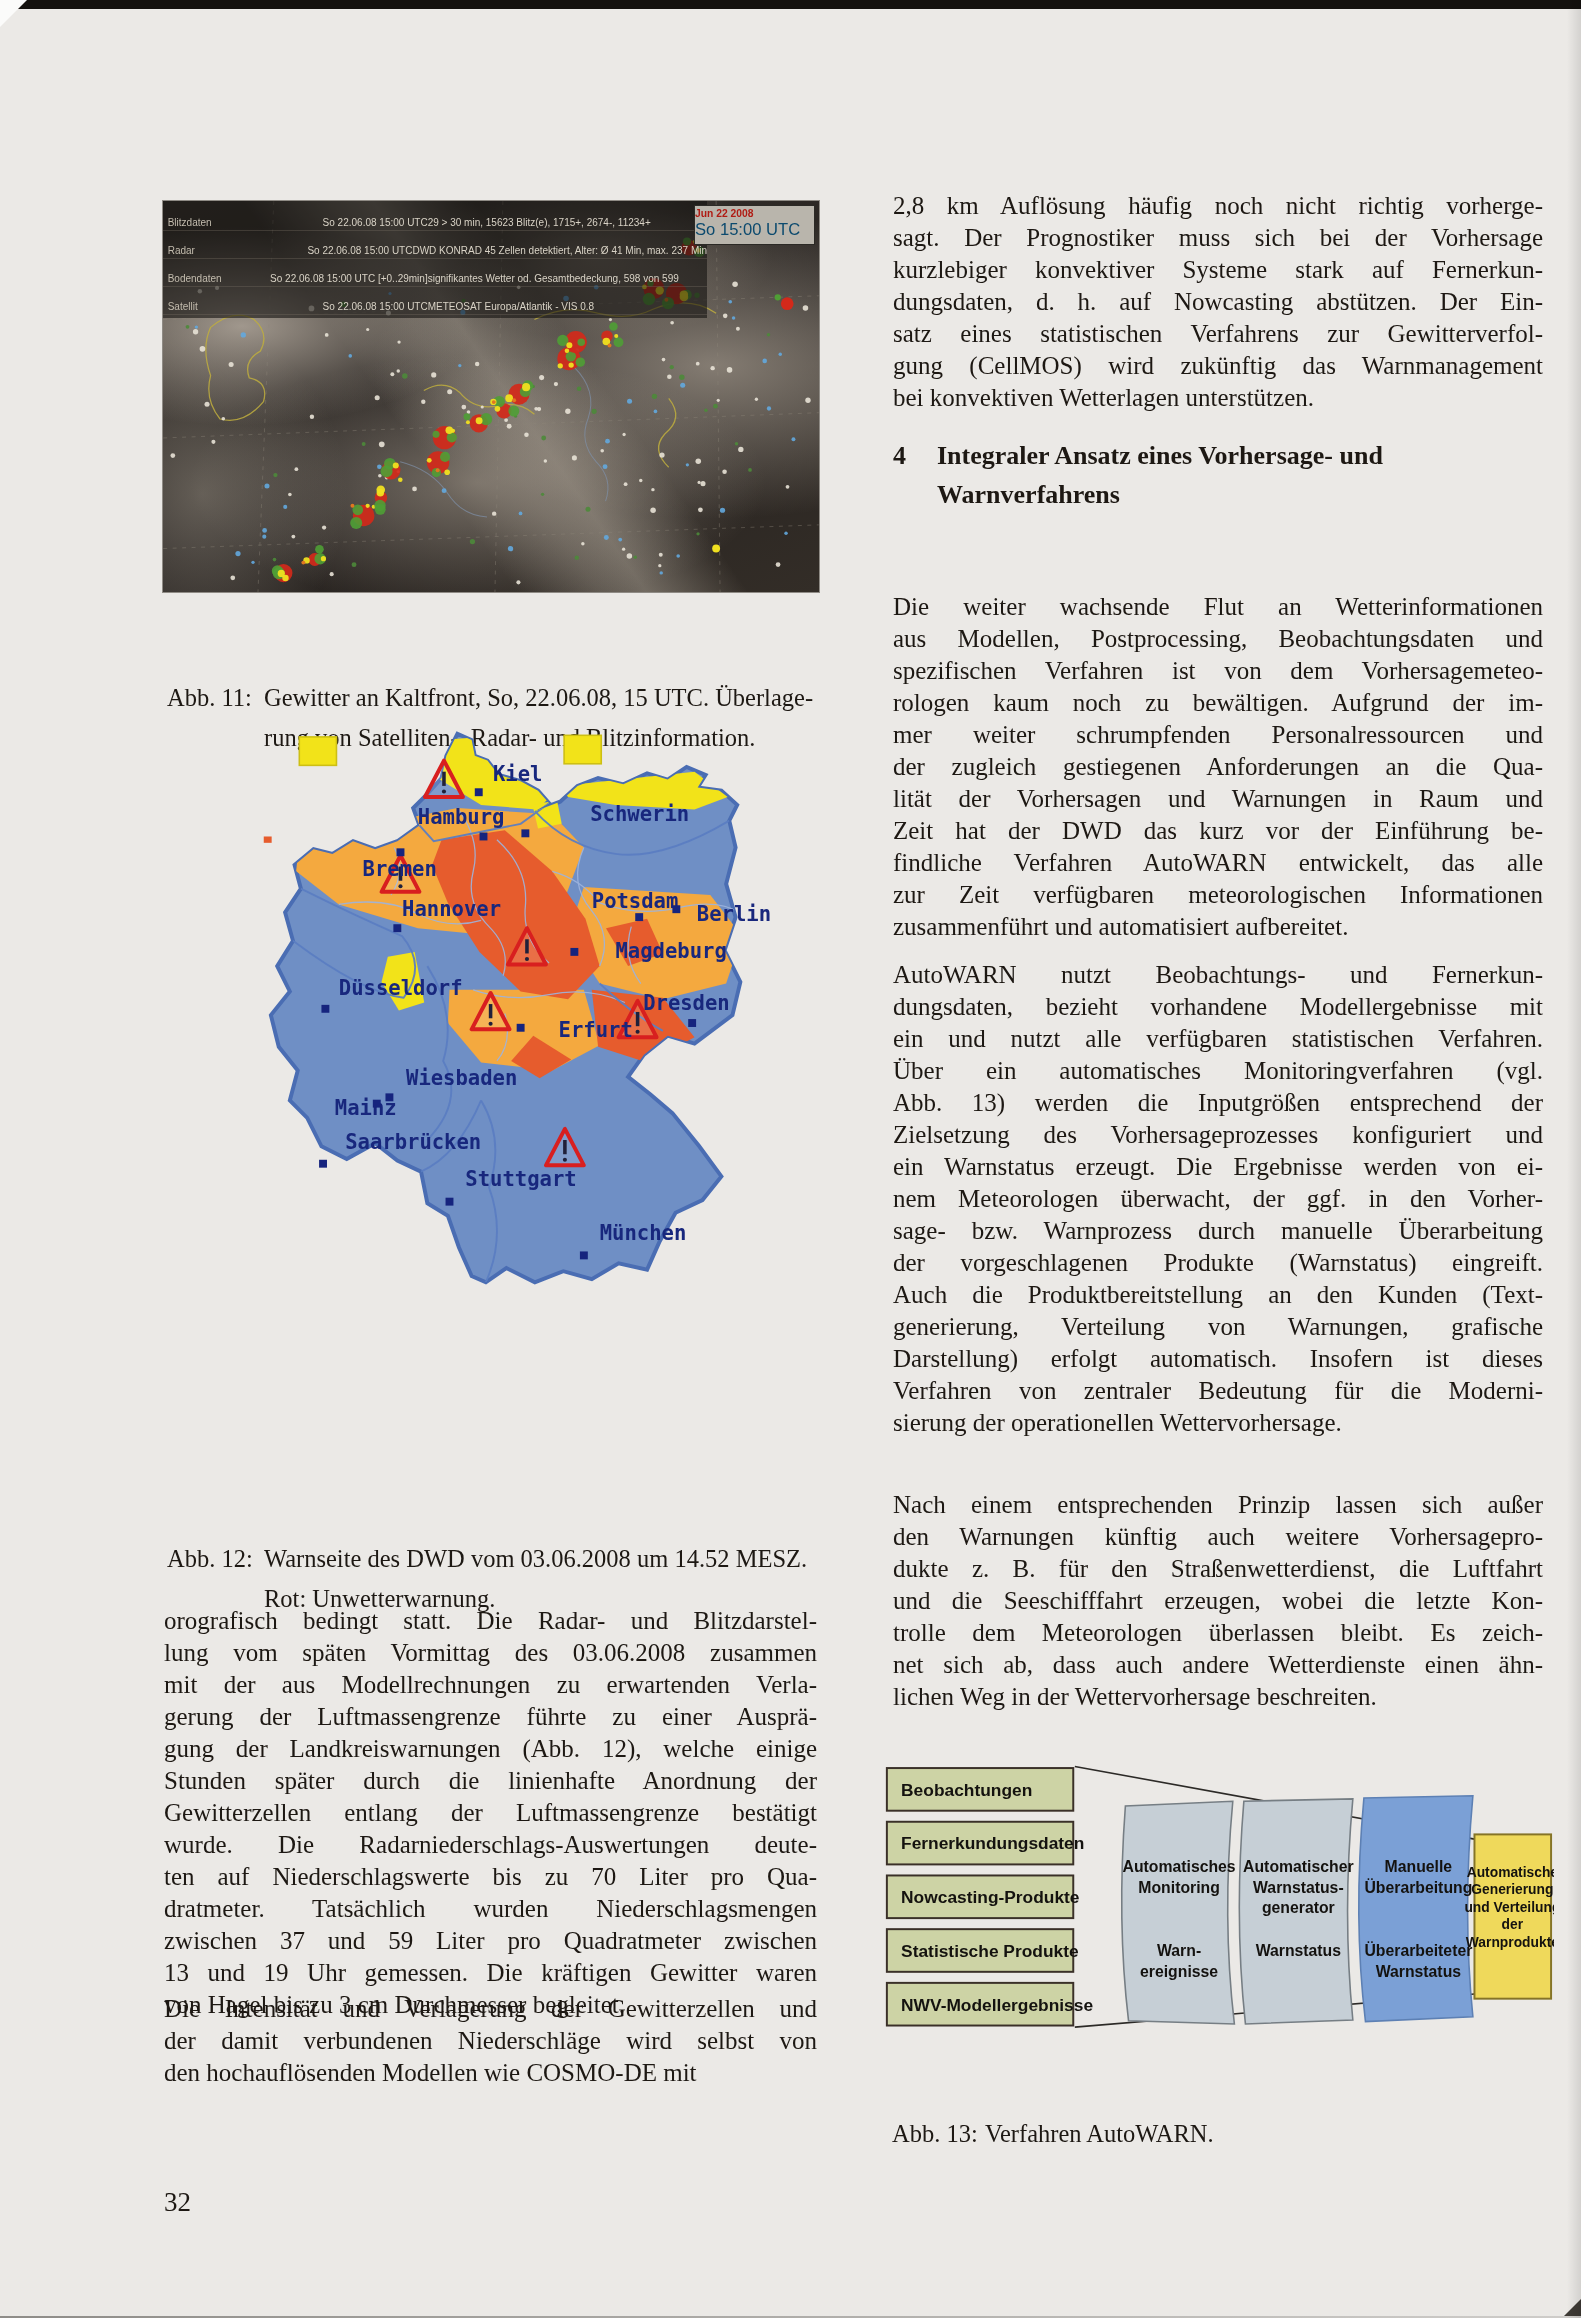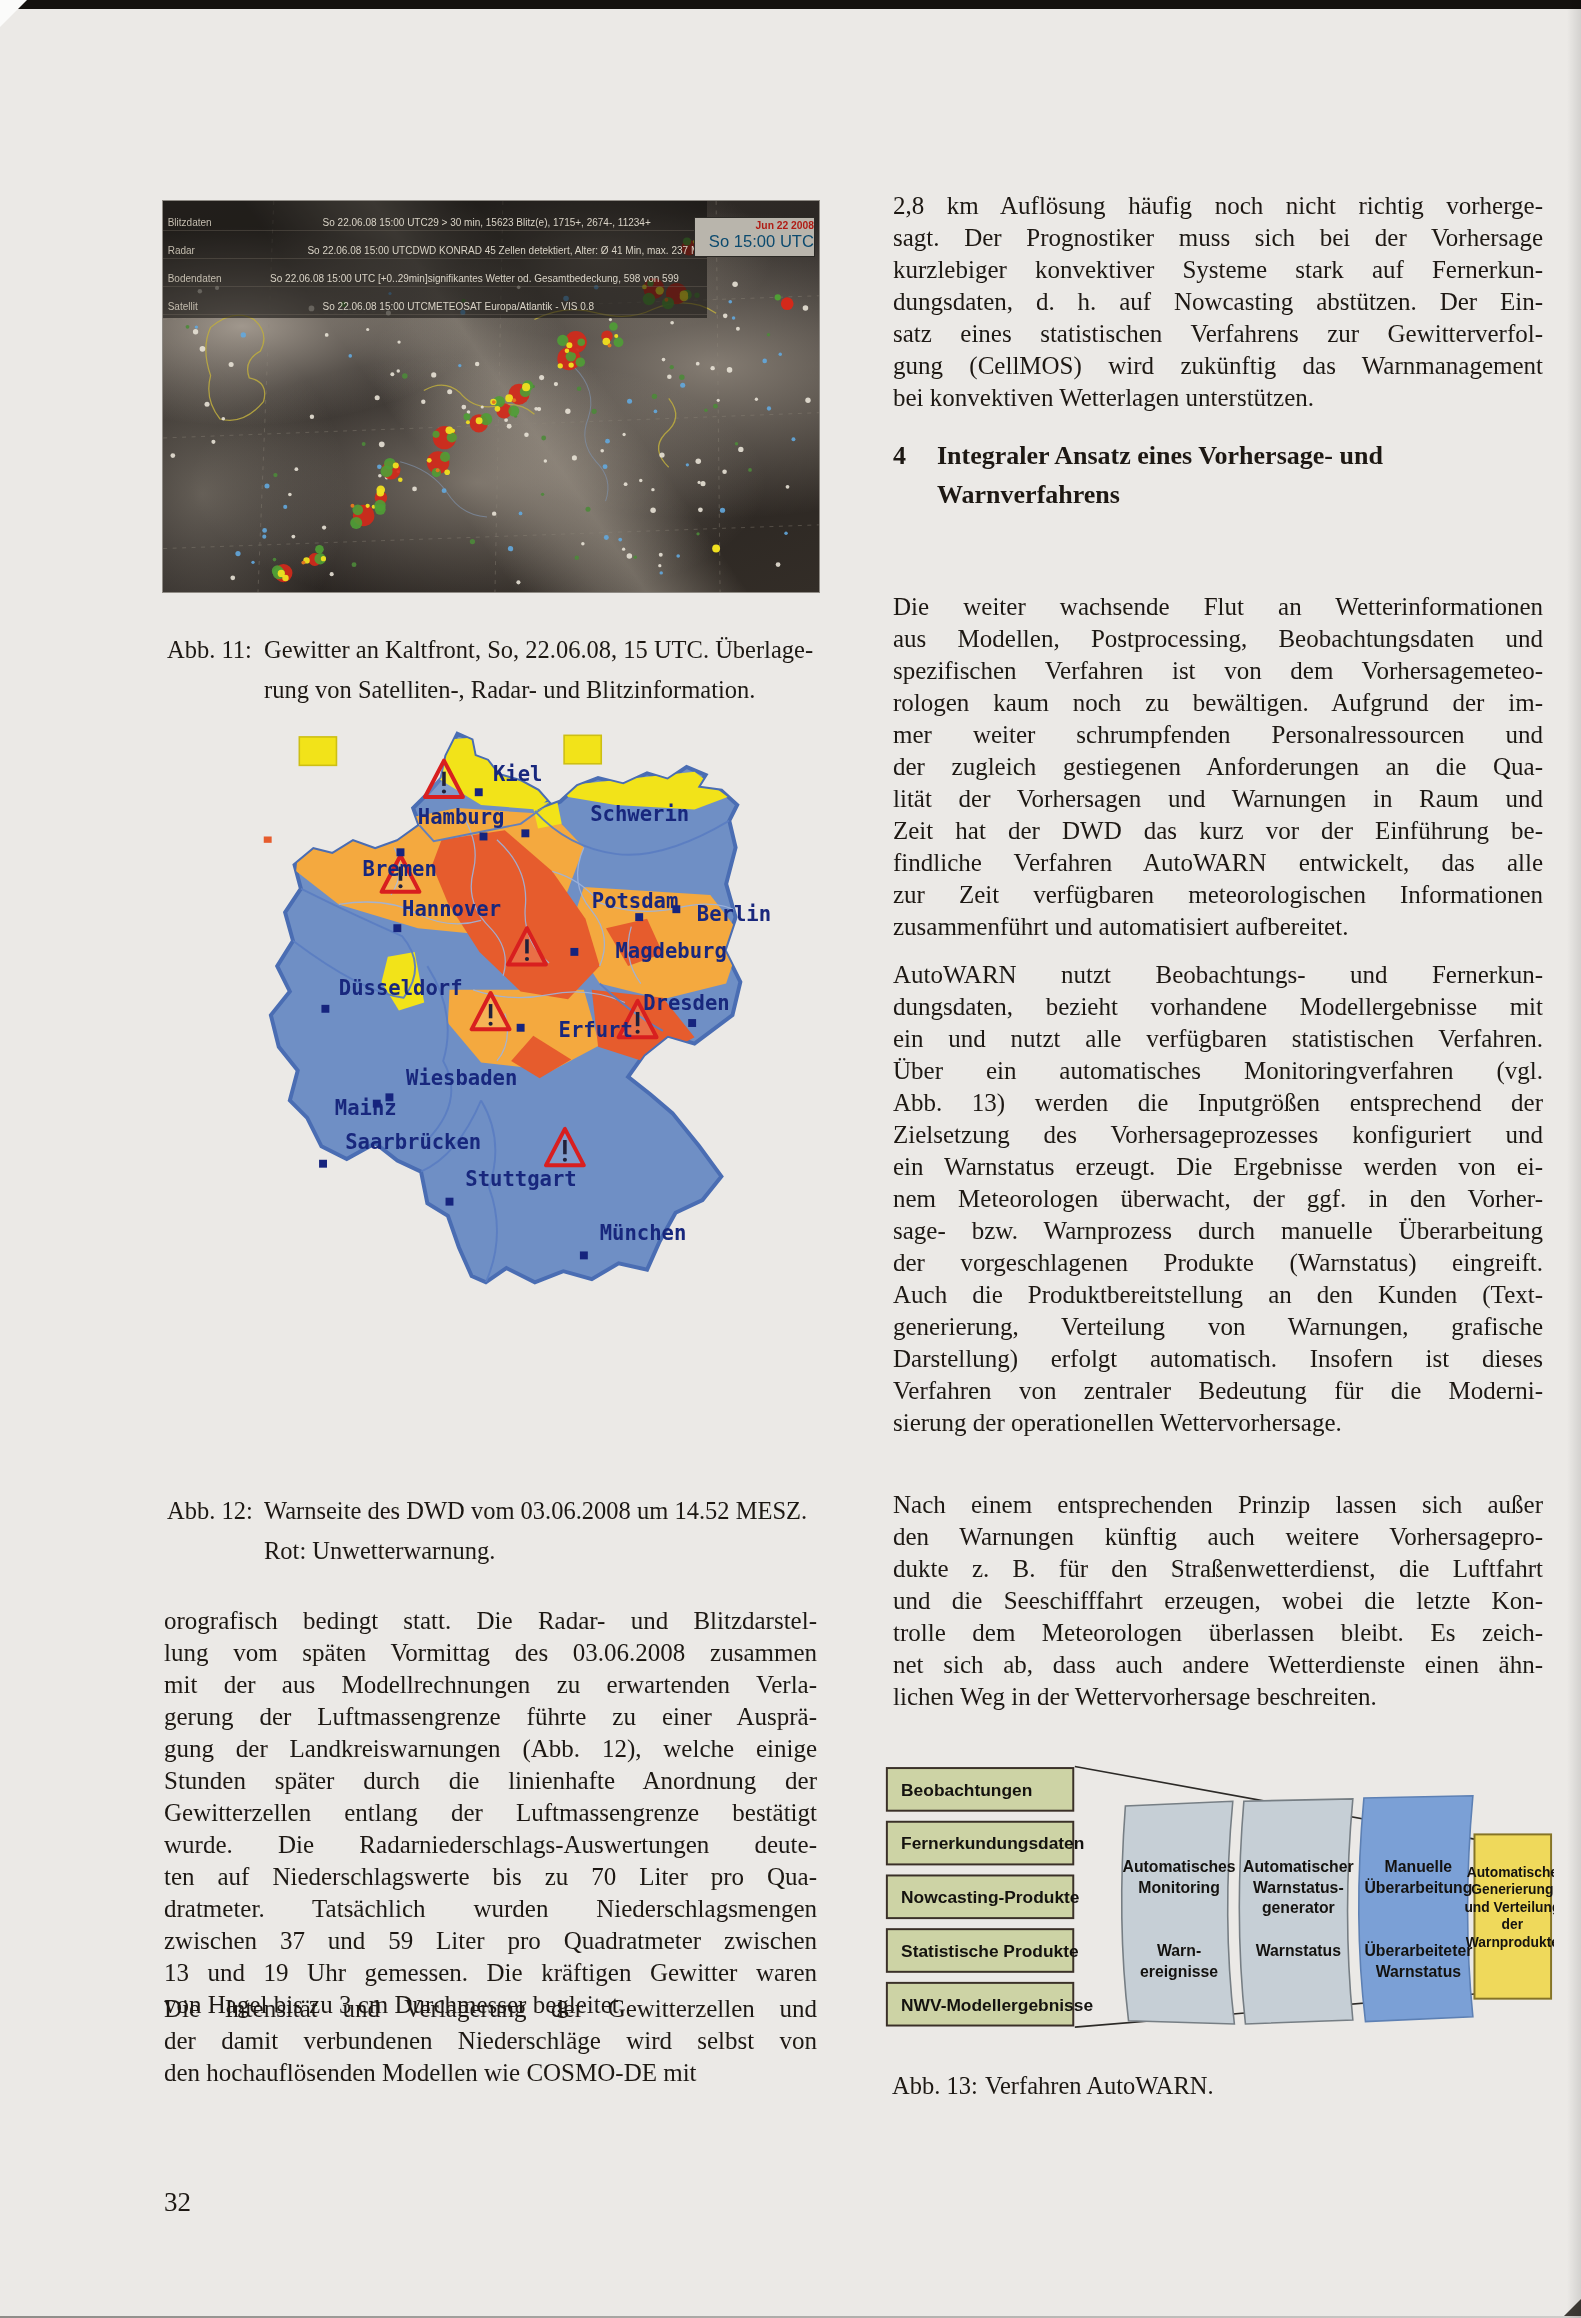--- a/index.html
+++ b/index.html
@@ -9,21 +9,21 @@
     background:linear-gradient(to right, rgba(0,0,0,0), rgba(0,0,0,.10));}
   .topstrip{position:absolute;left:0;top:0;width:1581px;height:8.7px;background:#14110e;}
   .corner-wh{position:absolute;left:0;top:0;width:0;height:0;border-top:27px solid #fbfbfa;border-right:27px solid transparent;}
   .corner-dk{position:absolute;right:0;bottom:0;width:0;height:0;border-bottom:20.6px solid #3e3a35;border-left:20.6px solid transparent;}
   .botline{position:absolute;left:0;bottom:0;width:100%;height:3.2px;background:linear-gradient(to right,#8e8c88,#cfcdca);}
 
   
   .col{position:absolute;color:#1d1813;}
   .tl{font-size:25px;line-height:32px;height:32px;white-space:nowrap;text-align:justify;-moz-text-align-last:justify;text-align-last:justify;}
   .tl.last{text-align-last:left;}
-  .caption{position:absolute;color:#1d1813;font-size:24.5px;line-height:40px;}
+  .caption{position:absolute;color:#1d1813;font-size:24.5px;line-height:40px;margin-top:48px;}
   .caption .cl{white-space:nowrap;}
   .cap-indent{padding-left:97px;}
   .cap-label{display:inline-block;width:97px;}
   .pagenum{position:absolute;left:164px;top:2187px;font-size:27px;color:#1d1813;}
   .headingline{font-size:26px;font-weight:bold;line-height:39px;white-space:nowrap;}
   .head-num{display:inline-block;width:44px;}
 
   
   #fig11{position:absolute;left:162px;top:200px;width:656px;height:391px;border:0.8px solid #8f8b85;
     background:
@@ -35,22 +35,22 @@
       linear-gradient(55deg, rgba(0,0,0,0) 38%, rgba(205,195,180,.30) 47%, rgba(222,212,196,.38) 52%, rgba(0,0,0,0) 63%),
       linear-gradient(160deg,#3a352f,#262220 55%,#332d27);
     overflow:hidden;}
   #fig11 svg{position:absolute;left:0;top:0;}
   #sat-overlay{position:absolute;left:0;top:0;width:544px;padding:2.4px 0;background:rgba(18,16,13,.58);
     font-family:"Liberation Sans",sans-serif;font-size:10px;color:#d9d3c6;}
   .sat-row{display:flex;height:15px;line-height:15px;white-space:nowrap;overflow:hidden;border-bottom:0.8px solid rgba(120,112,100,.35);margin-top:12px;}
   .sat-row span:nth-child(1){width:81px;padding-left:4.7px;color:#c3bcae;}
   .sat-row span:nth-child(2){width:179px;text-align:right;}
   .sat-row span:nth-child(3){flex:1;}
-  #datebox{position:absolute;right:4px;top:16px;width:119px;height:38px;background:#b9b5ac;border:1.6px solid #2c2a26;
-    font-family:"Liberation Sans",sans-serif;text-align:right;margin-left:37px;}
+  #datebox{position:absolute;right:4px;top:4px;width:119px;height:38px;background:#b9b5ac;border:1.6px solid #2c2a26;
+    font-family:"Liberation Sans",sans-serif;text-align:left;margin-left:37px;}
   #datebox .d1{font-size:10.3px;font-weight:bold;color:#b01c14;line-height:12px;margin-top:1.6px;}
   #datebox .d2{font-size:16.6px;font-weight:normal;color:#0c4a6e;line-height:19px;}
 
   
   .cityname{font-family:"DejaVu Sans Mono",monospace;font-weight:bold;font-size:26px;fill:#18277d;}
   .flow-green-label{font-family:"Liberation Sans",sans-serif;font-weight:bold;font-size:22px;fill:#14120f;}
   .flow-stage-label{font-family:"Liberation Sans",sans-serif;font-weight:bold;font-size:20px;fill:#14120f;text-anchor:middle;}
   .flow-out-label{font-family:"Liberation Sans",sans-serif;font-weight:bold;font-size:17.5px;fill:#14120f;text-anchor:middle;}
 </style>
 </head>

